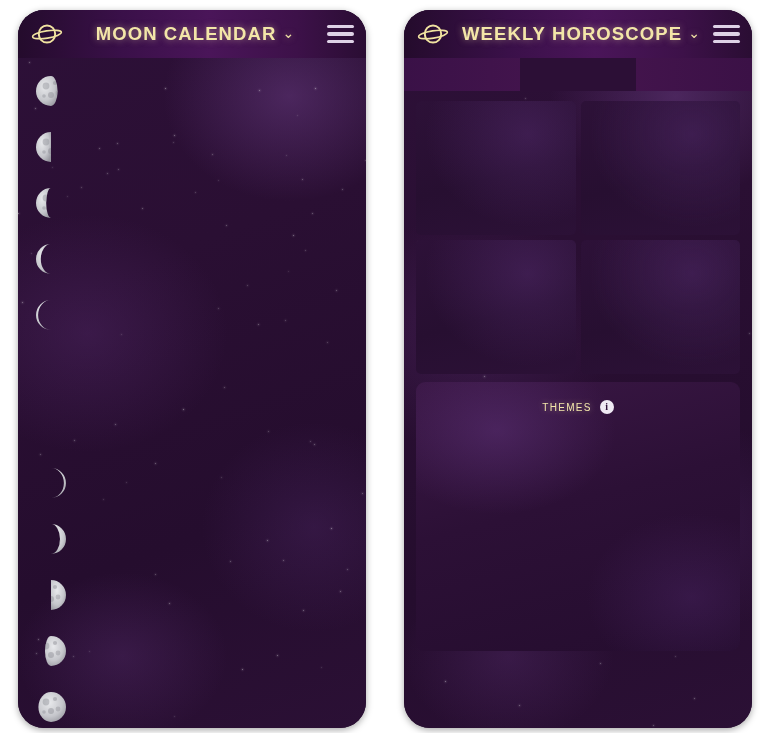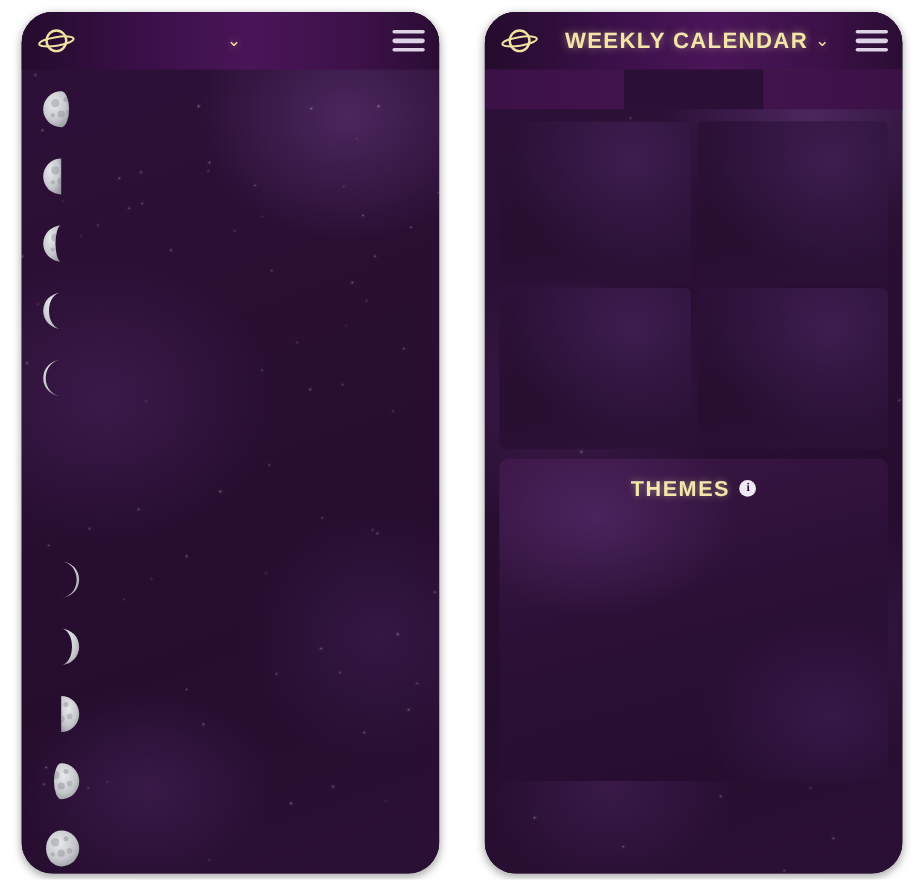--- a/index.html
+++ b/index.html
@@ -236,22 +236,22 @@
     display: flex;
     align-items: center;
     justify-content: center;
     gap: 8px;
     padding-top: 13px;
     height: 24px;
   }
   .themes-title {
     color: #f3e7ab;
     font-family: "Liberation Sans", sans-serif;
-    font-weight: bold;
-    font-size: 18px;
+    font-weight: normal;
+    font-size: 10px;
     letter-spacing: 1.3px;
     text-shadow: 0 0 6px rgba(243,231,171,0.45);
   }
   .info-badge {
     width: 14px; height: 14px;
     border-radius: 50%;
     background: #efe9f3;
     color: #2d1038;
     font-family: "Liberation Serif", serif;
     font-weight: bold;
@@ -360,20 +360,21 @@
 
     <div class="appbar">
       <span class="saturn-logo">
         <svg viewBox="0 0 34 34" width="34" height="34" aria-hidden="true">
           <ellipse cx="17" cy="17" rx="8.2" ry="8.6" fill="none" stroke="#f0e2a0" stroke-width="2"></ellipse>
           <ellipse cx="17" cy="17.5" rx="14.5" ry="3.6" fill="none" stroke="#f0e2a0" stroke-width="1.7" transform="rotate(-9 17 17.5)"></ellipse>
           <path d="M8 17.5 Q17 22 26 17.5" fill="none" stroke="#2a0f33" stroke-width="2.4" opacity="0.0"></path>
         </svg>
       </span>
       <span class="appbar-title">
+        <span>MOON CALENDAR</span>
         <span class="chev">⌄</span>
       </span>
       <span class="hamburger">
         <span></span>
         <span></span>
         <span></span>
       </span>
     </div>
 
     <div class="moon-list" id="moon-list">
@@ -751,21 +752,21 @@
       </div>
 
     <div class="appbar">
       <span class="saturn-logo">
         <svg viewBox="0 0 34 34" width="34" height="34" aria-hidden="true">
           <ellipse cx="17" cy="17" rx="8.2" ry="8.6" fill="none" stroke="#f0e2a0" stroke-width="2"></ellipse>
           <ellipse cx="17" cy="17.5" rx="14.5" ry="3.6" fill="none" stroke="#f0e2a0" stroke-width="1.7" transform="rotate(-9 17 17.5)"></ellipse>
         </svg>
       </span>
       <span class="appbar-title">
-        <span>WEEKLY CALENDAR</span>
+        <span>WEEKLY HOROSCOPE</span>
         <span class="chev">⌄</span>
       </span>
       <span class="hamburger">
         <span></span>
         <span></span>
         <span></span>
       </span>
     </div>
 
     <div class="tabbar" id="tabbar">

